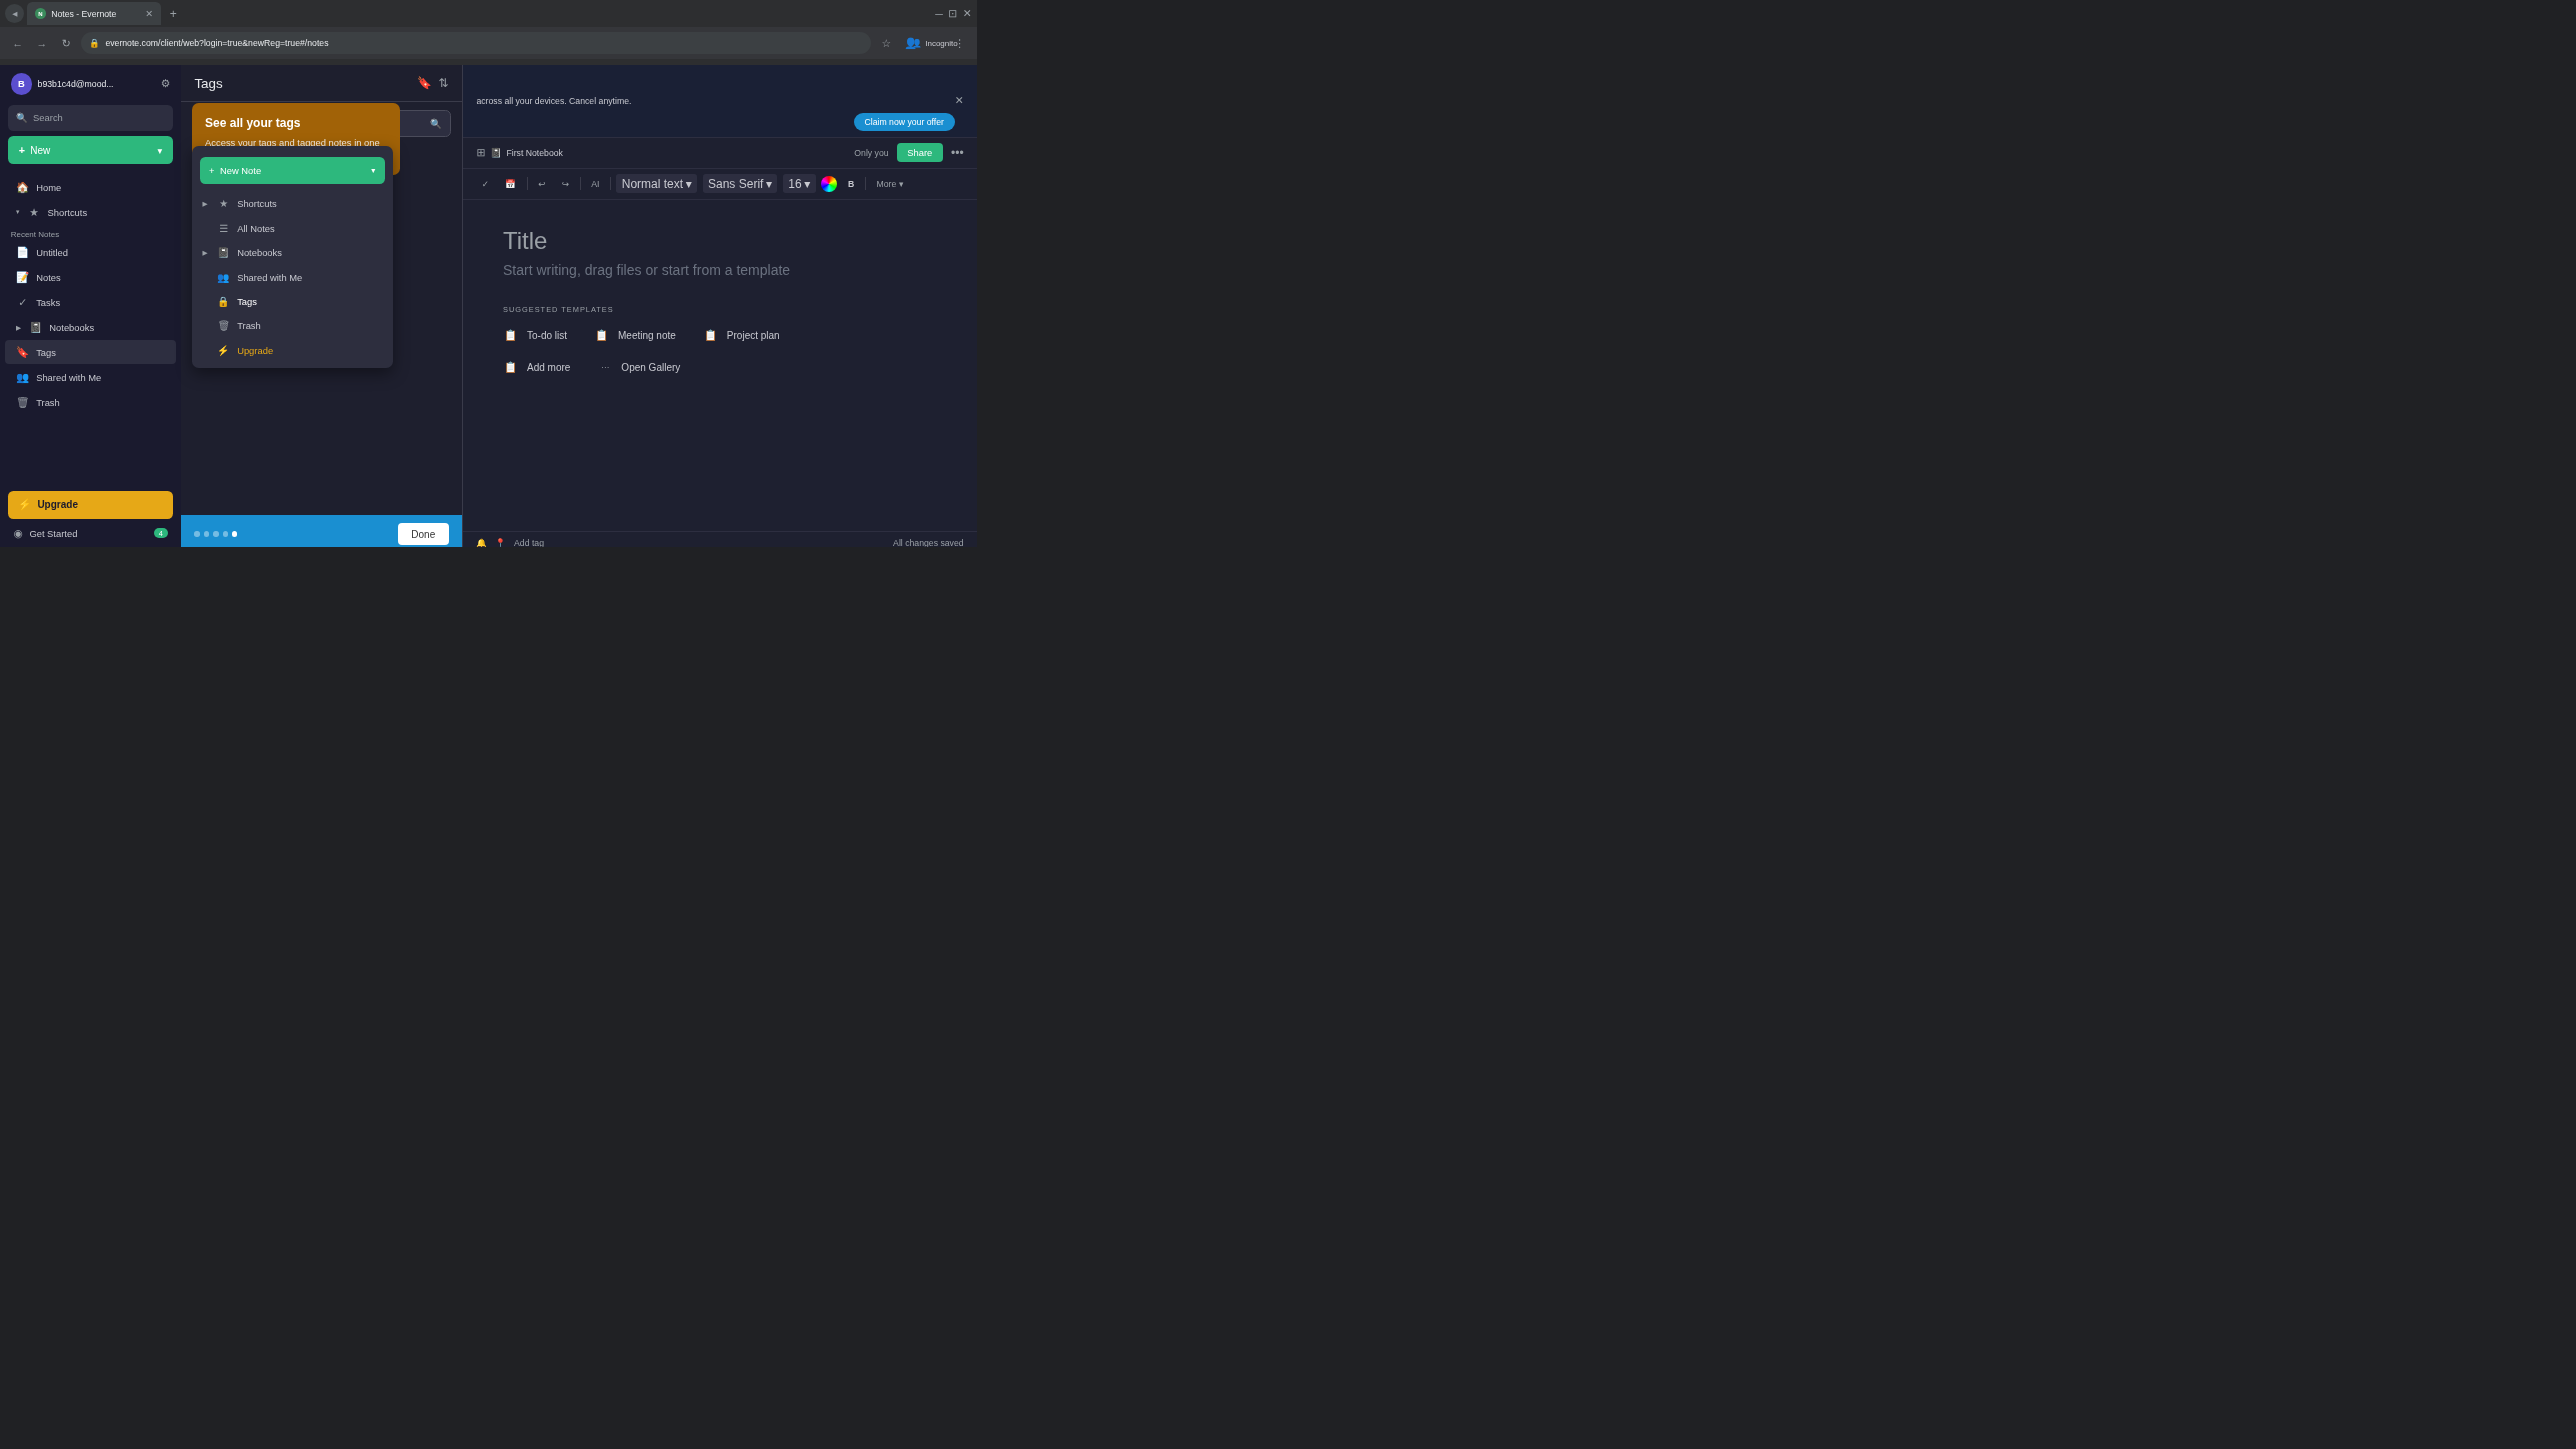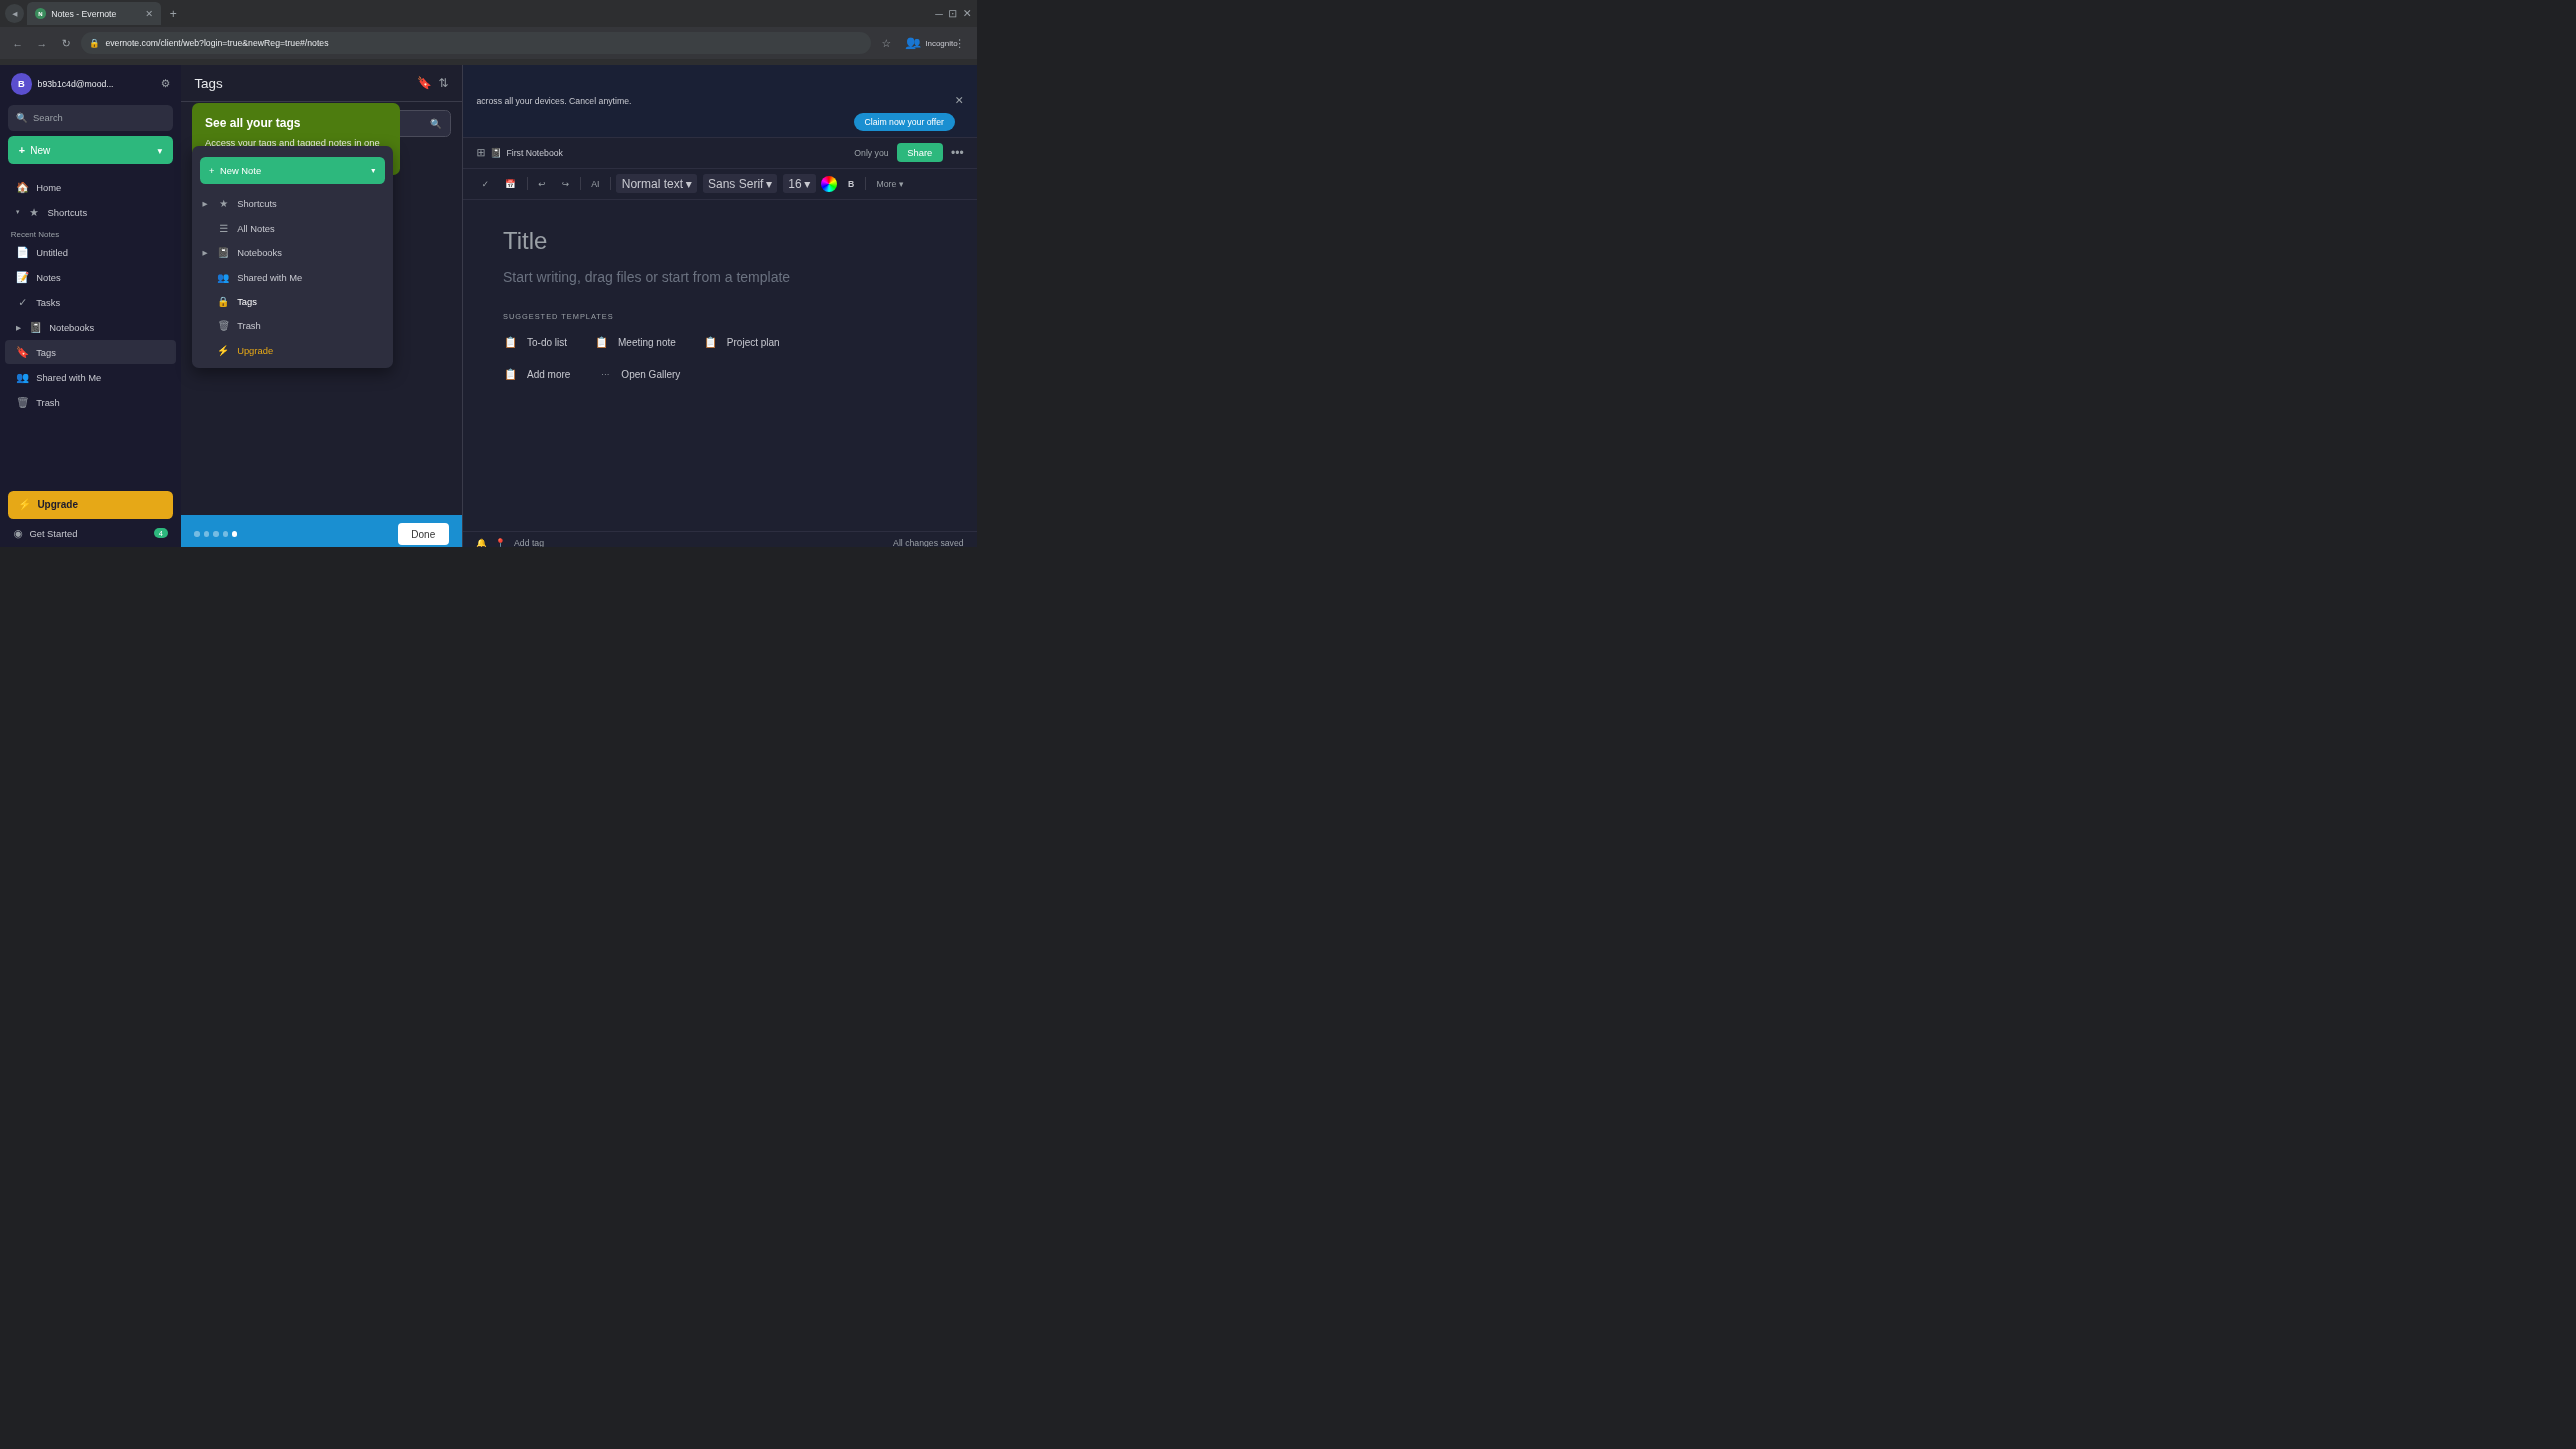--- a/index.html
+++ b/index.html
@@ -59,21 +59,21 @@
     .tag-action-btn { color: #9aa0a6; font-size: 12px; cursor: pointer; }
     .tags-search { margin: 8px 10.7px; background: #2d2e40; border-radius: 5.4px; height: 27px; display: flex; align-items: center; padding: 0 8px; gap: 5.4px; border: 0.7px solid #4a4b5a; }
     .tags-search input { background: transparent; border: none; outline: none; color: #e8eaed; font-size: 9.4px; flex: 1; }
     .tags-search-icon { color: #9aa0a6; font-size: 9.4px; }
     .tags-list { flex: 1; overflow-y: auto; padding: 5.4px 0; }
     .tag-section-letter { color: #9aa0a6; font-size: 13.4px; font-weight: bold; padding: 8px 13.4px 2.7px; }
     .tag-item { display: flex; align-items: center; padding: 5.4px 13.4px; gap: 6.7px; cursor: pointer; }
     .tag-item-text { color: #c8c9d0; font-size: 9.4px; }
 
     
-    .tags-tooltip { position: absolute; left: 10.7px; top: 38px; width: 208px; background: #4d7c0f; border-radius: 6.7px; padding: 13.4px; z-index: 10; }
+    .tags-tooltip { position: absolute; left: 10.7px; top: 38px; width: 208px; background: #a16207; border-radius: 6.7px; padding: 13.4px; z-index: 10; }
     .tooltip-title { color: white; font-size: 12px; font-weight: 600; margin-bottom: 5.4px; }
     .tooltip-desc { color: rgba(255,255,255,0.9); font-size: 9.4px; line-height: 1.4; }
 
     
     .dropdown-menu { position: absolute; left: 10.7px; top: 81px; width: 201px; background: #2d2e3e; border-radius: 6.7px; padding: 5.4px 0; z-index: 20; box-shadow: 0 5.4px 16px rgba(0,0,0,0.4); }
     .dropdown-new-btn { margin: 5.4px 8px 8px; background: #2db87d; border-radius: 5.4px; height: 27px; display: flex; align-items: center; padding: 0 9.4px; gap: 5.4px; cursor: pointer; }
     .dropdown-new-icon { color: white; font-size: 9.4px; }
     .dropdown-new-text { color: white; font-size: 9.4px; font-weight: 500; flex: 1; }
     .dropdown-new-chevron { color: white; font-size: 8px; }
     .dropdown-item { display: flex; align-items: center; padding: 6.7px 10.7px; gap: 6.7px; cursor: pointer; }
@@ -104,21 +104,21 @@
     .only-you-text { color: #9aa0a6; font-size: 8.7px; }
     .share-btn { background: #2db87d; color: white; border-radius: 4px; padding: 4px 10.7px; font-size: 9.4px; cursor: pointer; }
     .more-btn { color: #9aa0a6; font-size: 12px; cursor: pointer; }
     .editor-toolbar { display: flex; align-items: center; padding: 5.4px 13.4px; border-bottom: 0.7px solid #2d2e40; gap: 5.4px; flex-wrap: wrap; }
     .toolbar-btn { display: flex; align-items: center; gap: 2.7px; padding: 2.7px 5.4px; border-radius: 2.7px; cursor: pointer; color: #9aa0a6; font-size: 8.7px; }
     .toolbar-separator { width: 0.7px; height: 13.4px; background: #3a3b4a; }
     .toolbar-dropdown { display: flex; align-items: center; gap: 2.7px; padding: 2.7px 5.4px; border-radius: 2.7px; cursor: pointer; color: #c8c9d0; font-size: 12px; background: #2d2e40; }
     .color-btn { width: 16px; height: 16px; border-radius: 50%; background: conic-gradient(red, yellow, lime, cyan, blue, magenta, red); cursor: pointer; }
     .bold-btn { font-weight: bold; color: #c8c9d0; }
     .note-editor { flex: 1; padding: 27px 40px; overflow-y: auto; }
-    .note-title { font-size: 24px; font-weight: 300; color: #9aa0a6; margin-bottom: 14px; }
+    .note-title { font-size: 24px; font-weight: 300; color: #9aa0a6; margin-bottom: 7px; }
     .note-placeholder { color: #6b7280; font-size: 14px; margin-bottom: 27px; }
     .suggested-templates-label { color: #9aa0a6; font-size: 7.4px; letter-spacing: 1px; text-transform: uppercase; margin-bottom: 13.4px; }
     .template-grid { display: flex; flex-direction: column; gap: 10.7px; }
     .template-item { display: flex; align-items: center; gap: 8px; cursor: pointer; }
     .template-icon { width: 16px; height: 16px; display: flex; align-items: center; justify-content: center; color: #9aa0a6; font-size: 10.7px; }
     .template-text { color: #c8c9d0; font-size: 10px; }
     .note-footer { display: flex; align-items: center; padding: 5.4px 13.4px; border-top: 0.7px solid #2d2e40; gap: 8px; }
     .footer-btn { display: flex; align-items: center; gap: 4px; color: #9aa0a6; font-size: 8.7px; cursor: pointer; }
     .save-status { margin-left: auto; color: #9aa0a6; font-size: 8.7px; }
 

